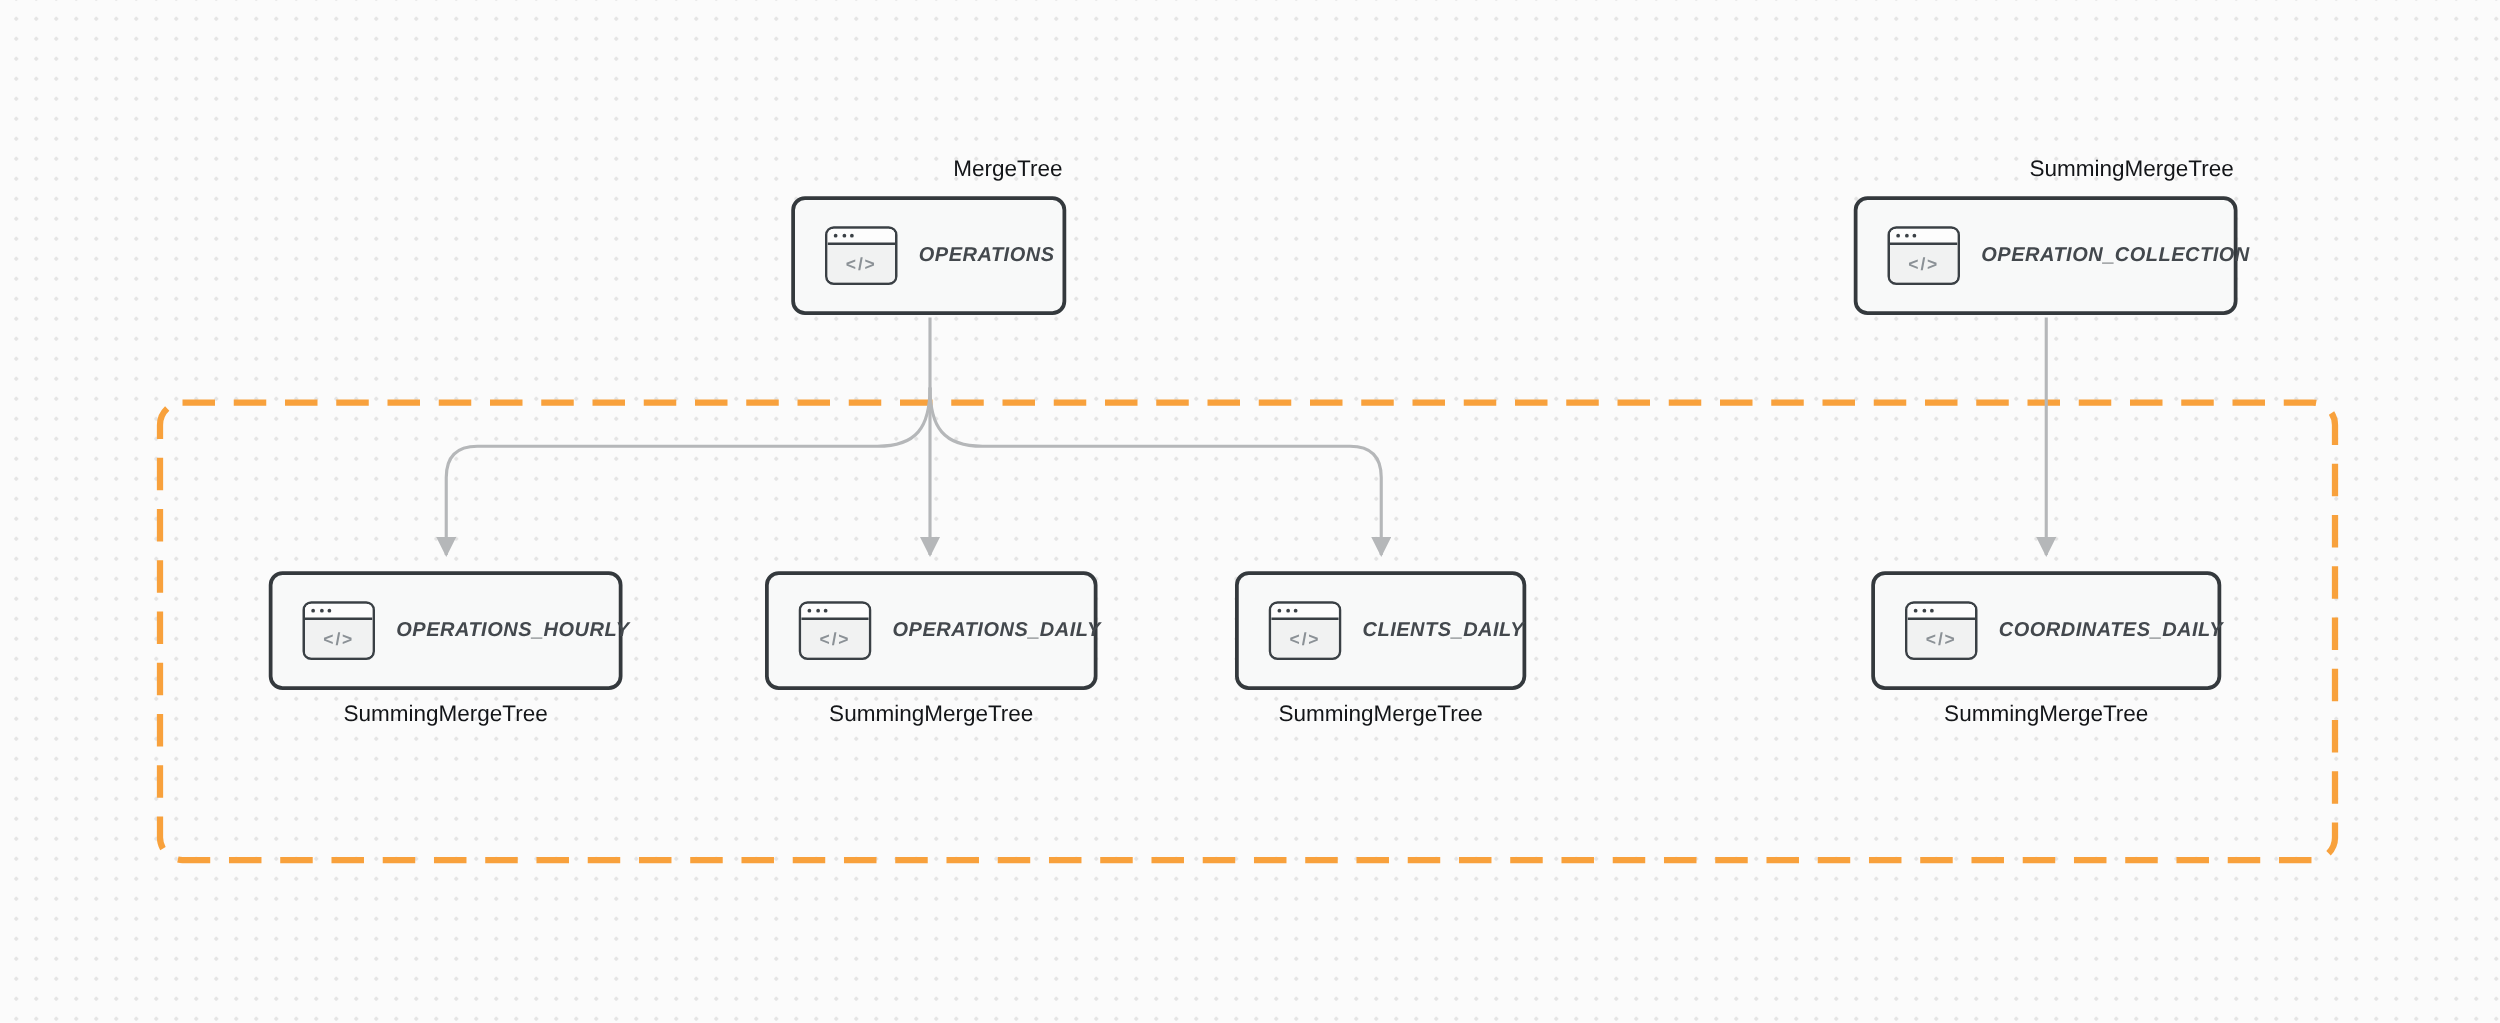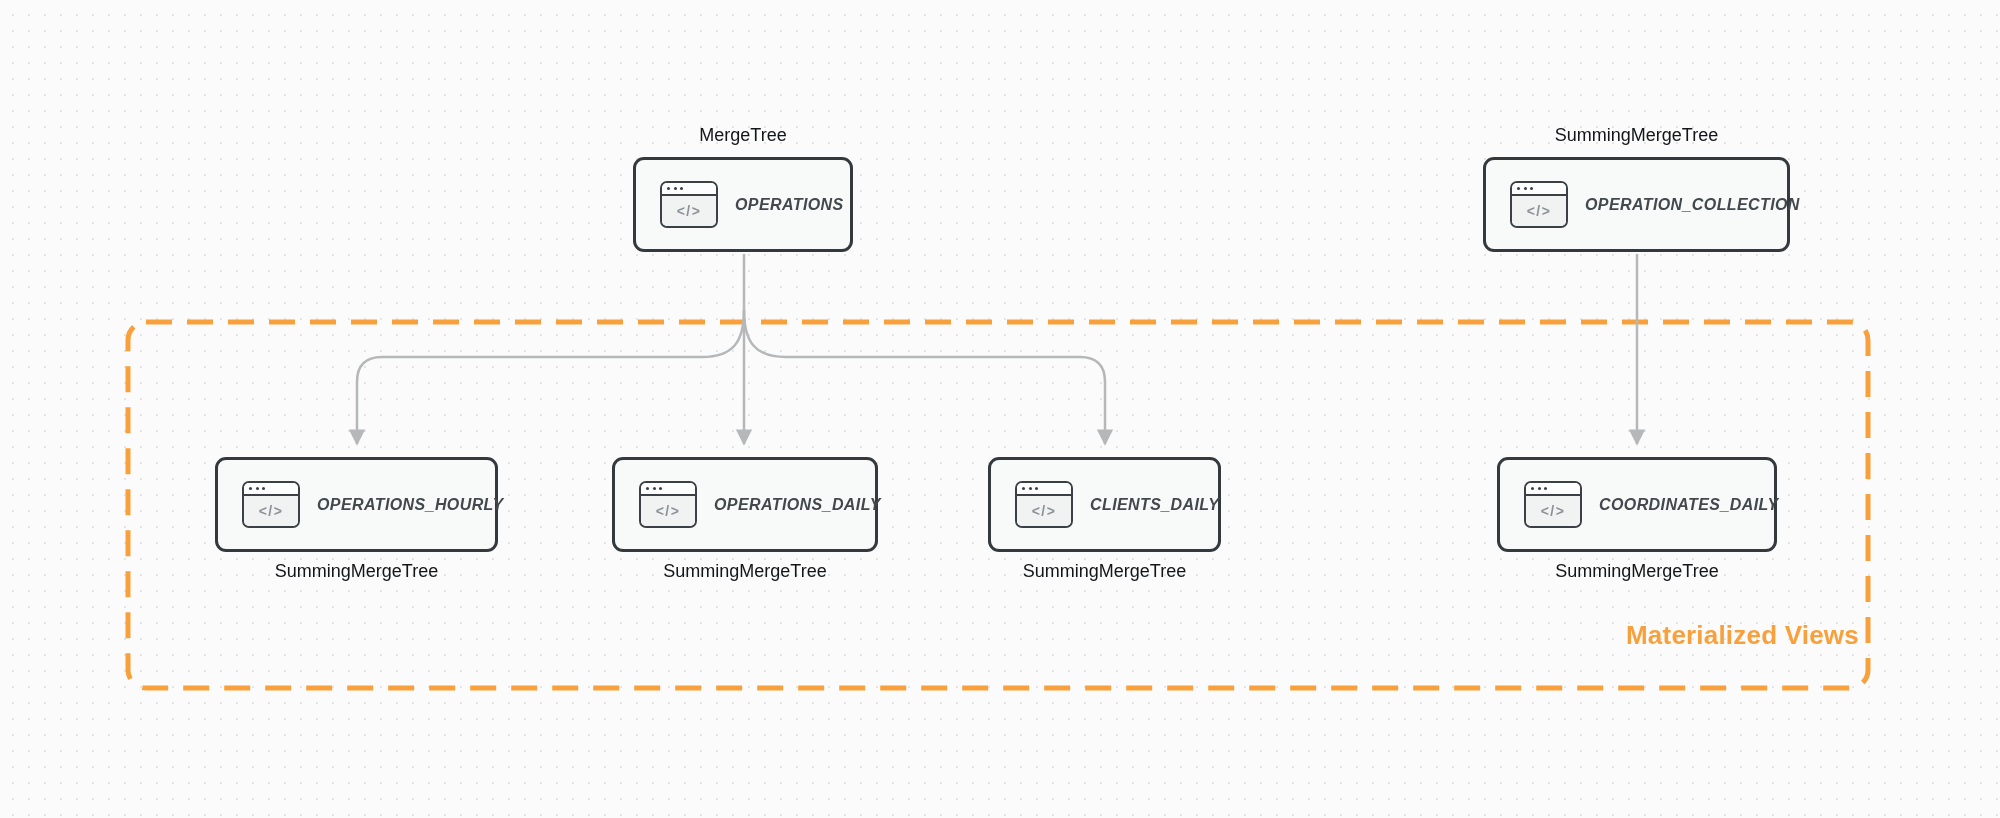--- a/index.html
+++ b/index.html
@@ -40,21 +40,21 @@
   .engine-label {
     position: absolute;
     left: 0;
     width: 100%;
     text-align: center;
     font-size: 18px;
     line-height: 24px;
     color: #131518;
     white-space: nowrap;
   }
-  .engine-above { top: -37px; }
+  .engine-above { top: -37px; text-align: right; }
   .engine-below { bottom: -34px; }
   .cw {
     width: 58px;
     height: 47px;
     box-sizing: border-box;
     border: 2.5px solid #3a4045;
     border-radius: 7px;
     background: #ffffff;
     overflow: hidden;
     flex-shrink: 0;
@@ -181,15 +181,14 @@
       <div class="cw-bar">
         <span class="cw-dot"></span>
           <span class="cw-dot"></span>
           <span class="cw-dot"></span>
       </div>
       <div class="cw-body">&lt;/&gt;</div>
     </div>
     <div class="node-title">COORDINATES_DAILY</div>
   </div>
 
-  <div class="group-label">Materialized Views</div>
 
 </div>
 
 </body></html>

